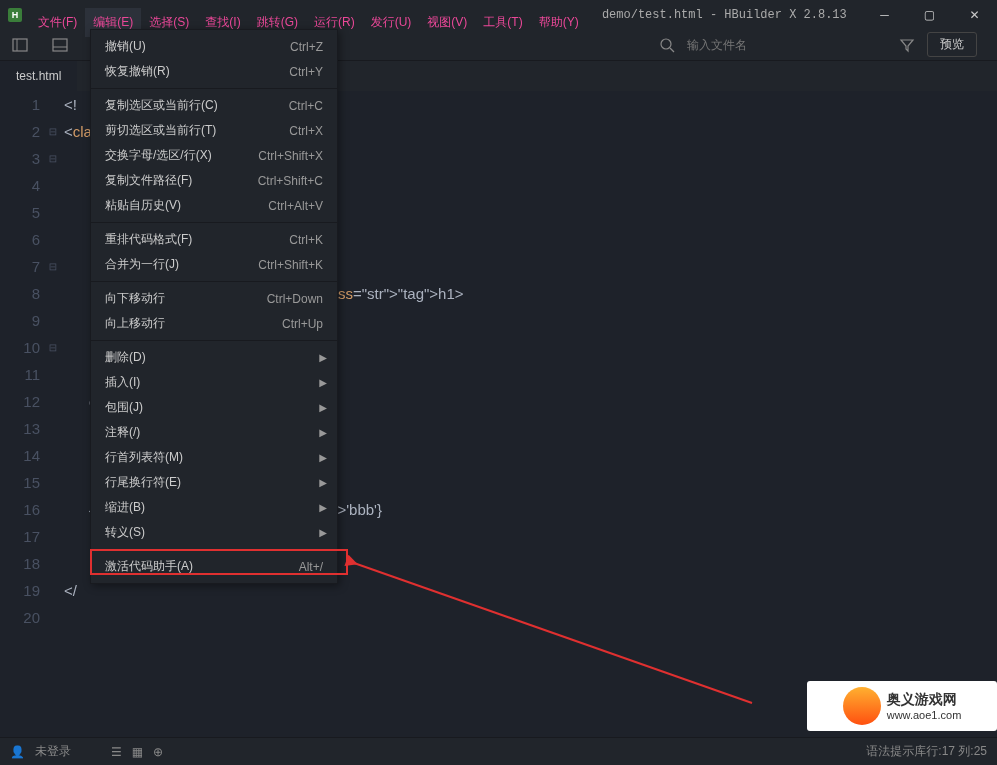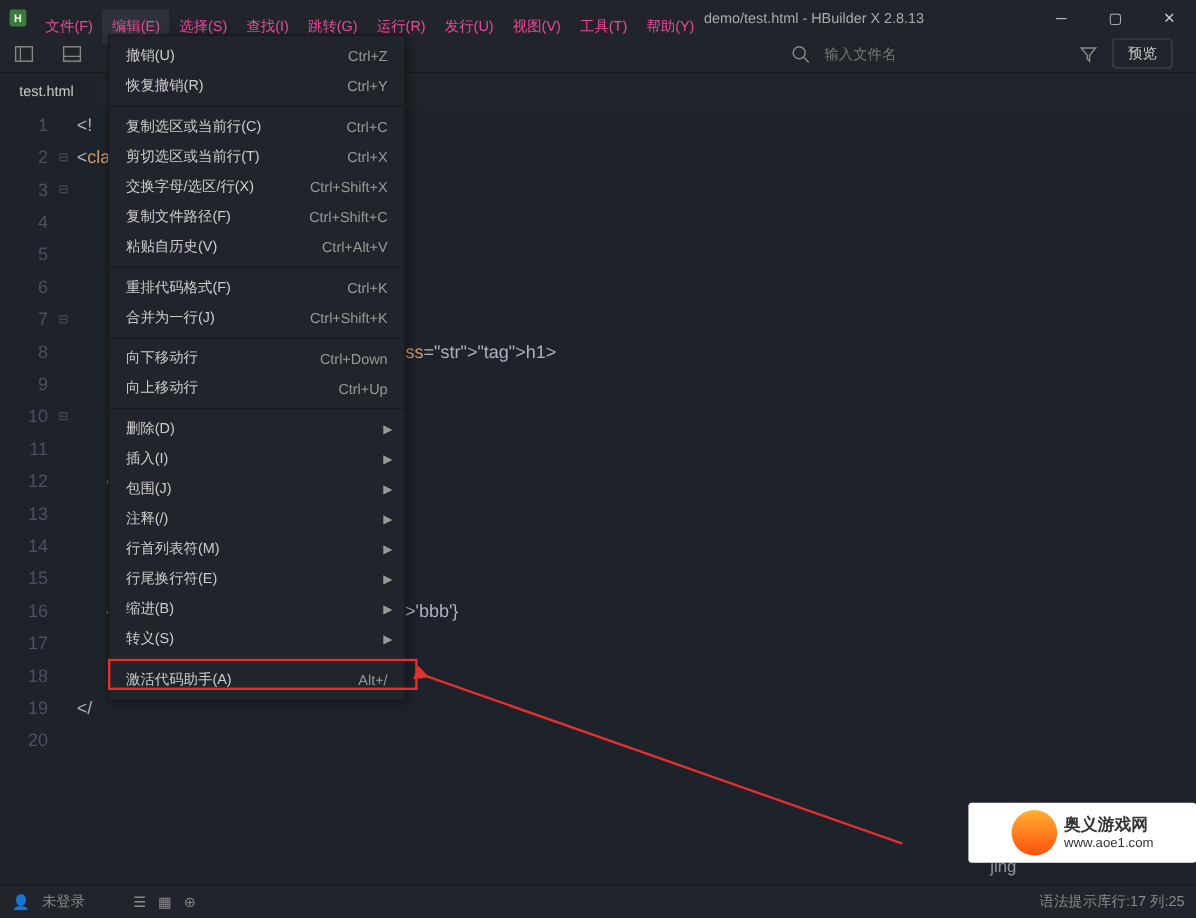--- a/index.html
+++ b/index.html
@@ -4,21 +4,21 @@
 <style>
 * { margin: 0; padding: 0; box-sizing: border-box; font-family: "Microsoft YaHei", sans-serif; }
 body { width: 997px; height: 765px; background: #1e222a; color: #abb2bf; overflow: hidden; position: relative; }
 
 .titlebar { height: 29px; background: #21252b; display: flex; align-items: center; font-size: 12px; }
 .logo { width: 30px; display:flex; align-items:center; justify-content:center; }
 .logo-box { width:14px; height:14px; background:#3a7d3a; border-radius:2px; display:flex; align-items:center; justify-content:center; color:#fff; font-size:9px; font-weight:bold; }
 .menubar { display: flex; }
 .menu-item { padding: 0 8px; height: 29px; line-height: 29px; color: #ec4899; cursor: pointer; margin-top: 16px; }
 .menu-item.active { background: #2c313a; }
-.title-center { flex: 1; text-align: left; color: #aaa; }
+.title-center { flex: 1; text-align: center; color: #aaa; font-family: Liberation Mono, monospace; }
 .window-controls { display: flex; }
 .win-btn { width: 45px; height: 29px; display: flex; align-items: center; justify-content: center; color: #ccc; }
 
 .toolbar { height: 32px; background: #21252b; display: flex; align-items: center; border-bottom: 1px solid #181a1f; }
 .tool-icon { width: 40px; height: 32px; display:flex; align-items:center; justify-content:center; color:#888; }
 .tool-icon svg { width:16px; height:16px; stroke:#888; fill:none; }
 .breadcrumb { display:flex; align-items:center; font-size:12px; color:#aaa; margin-left:8px; flex:1; }
 .breadcrumb span { padding: 0 6px; }
 .search-area { display:flex; align-items:center; margin-right:10px;justify-content:flex-end; }
 .search-input { background:transparent; border:none; color:#888; font-size:12px; width:200px; outline:none; }
@@ -45,21 +45,21 @@
 .dd-sep { height: 1px; background: #181a1f; margin: 4px 0; }
 
 .highlight-box { position:absolute; border: 2px solid #e03030; pointer-events:none; z-index:200; }
 .arrow-svg { position:absolute; pointer-events:none; z-index:199; }
 
 .statusbar { position:absolute; bottom:0; left:0; right:0; height:28px; background:#21252b; display:flex; align-items:center; font-size:12px; color:#888; border-top:1px solid #181a1f; padding:0 10px; }
 .status-left { display:flex; align-items:center; gap:10px; }
 .status-right { margin-left:auto; display:flex; gap:0; }
 
 .watermark { position:absolute; right:0; bottom:30px; width:200px; height:100px; z-index:300; }
-.wm-logo { position:absolute; right:0; bottom:16px; width:190px; height:50px; background:#fff; border-radius:3px; display:flex; align-items:center; justify-content:center; }
+.wm-logo { position:absolute; right:0; bottom:4px; width:190px; height:50px; background:#fff; border-radius:3px; display:flex; align-items:center; justify-content:center; }
 .wm-flame { width:38px; height:38px; border-radius:50%; background:linear-gradient(#ffb030,#ff5010); margin-right:6px; position:relative; }
 .wm-text { font-weight:bold; color:#333; font-size:14px; }
 .wm-url { font-size:11px; color:#333; }
 .wm-baidu { position:absolute; right:140px; bottom:20px; color:#ddd; font-size:30px; font-weight:bold; opacity:0.5; }
 .wm-jing { position:absolute; right:150px; bottom:5px; color:#ddd; font-size:14px; opacity:0.6; }
 </style>
 </head>
 <body>
 
 <div class="titlebar">

